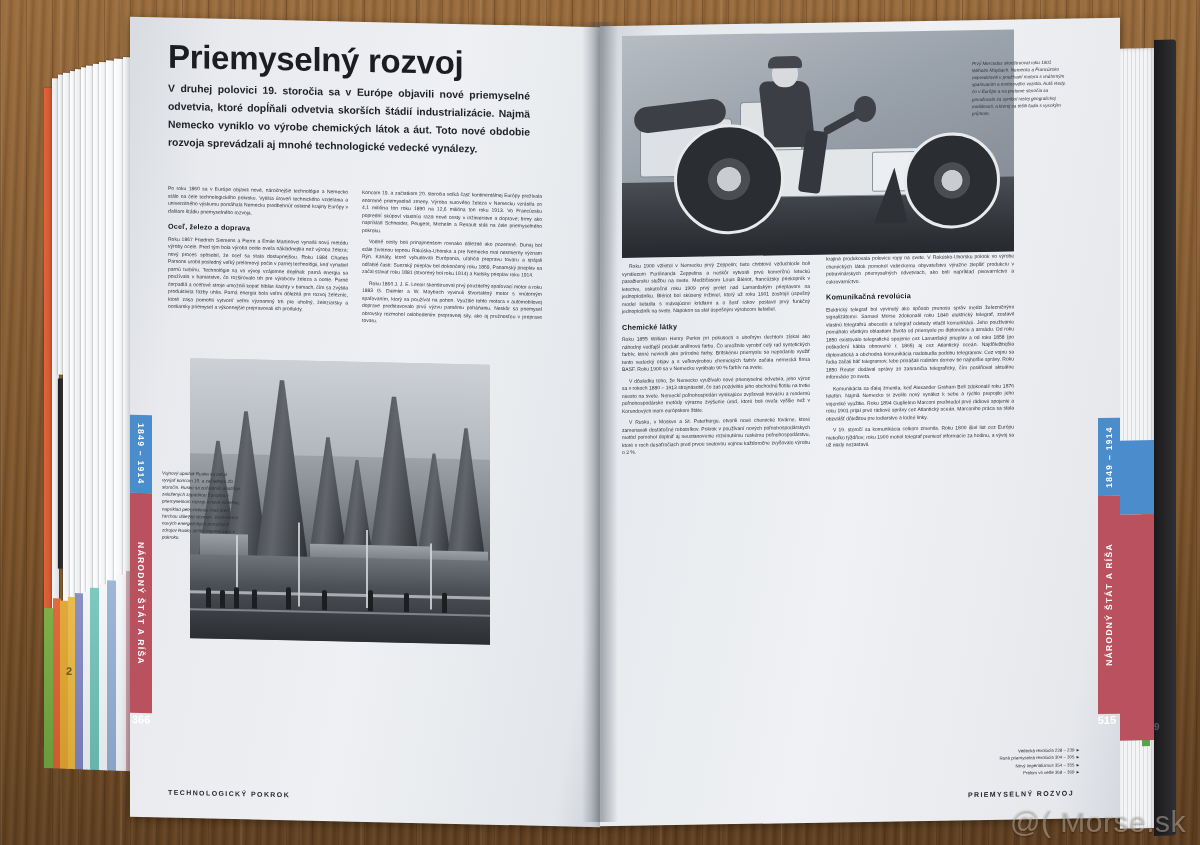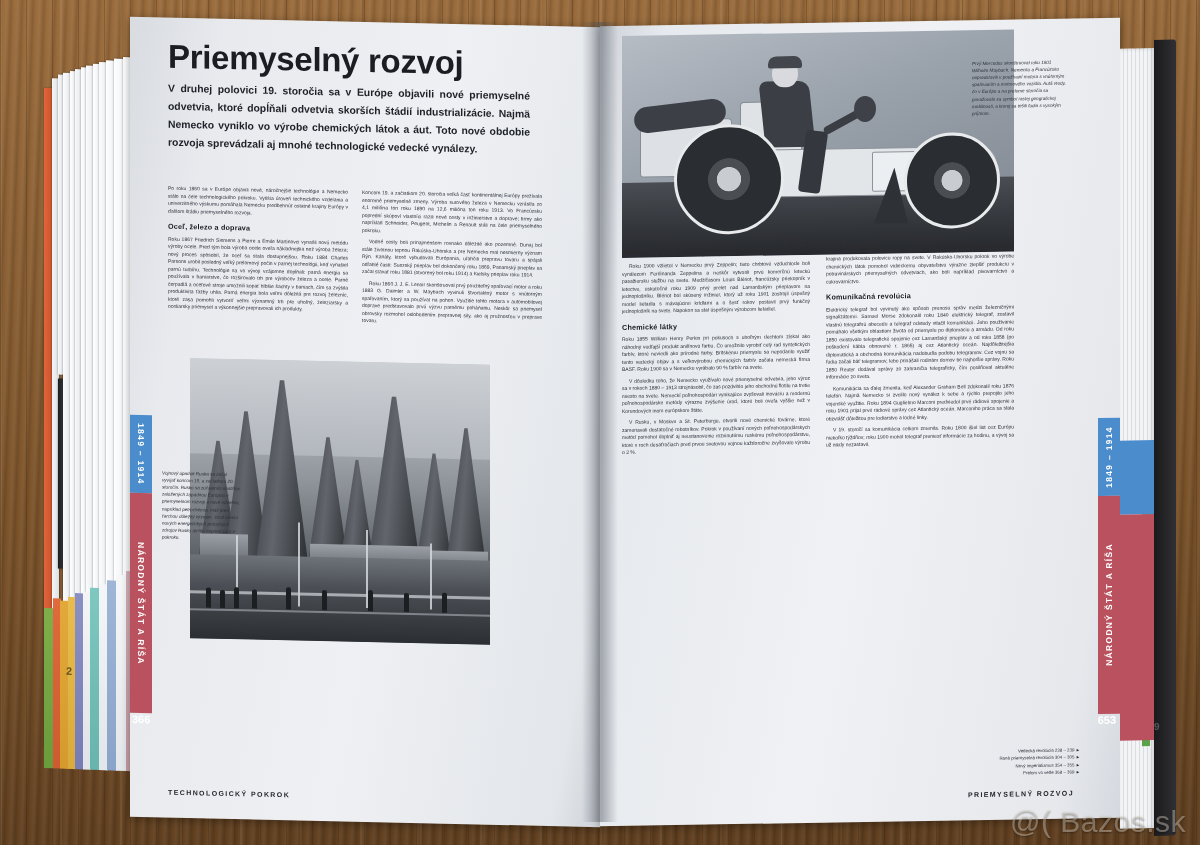--- a/index.html
+++ b/index.html
@@ -444,30 +444,30 @@
           <span class="arrow">►</span>
         </div>
         <div>
           <span>Prelom vo vede</span>
           <span>368 – 369</span>
           <span class="arrow">►</span>
         </div>
       </div>
 
       <div class="runfoot" id="rf-right">PRIEMYSELNÝ ROZVOJ</div>
-      <div class="folio" id="folio-right">653</div>
+      <div class="folio" id="folio-right">515</div>
     </div>
   </div>
 
   <div id="gutter"></div>
 
   <div id="rblock">
     <div class="cover"></div>
     <div class="sheets"></div>
     <div class="tabband-year"></div>
     <div class="greenstrip"></div>
     <div class="tabband-sec"></div>
     <span class="edge-folio" style="left:34px; bottom:96px; color:#52565c; font-size:10px;">9</span>
   </div>
 
 </div>
 
-<div id="watermark">@( Bazos.sk</div>
+<div id="watermark">@( Morse.sk</div>
 
 </body></html>

